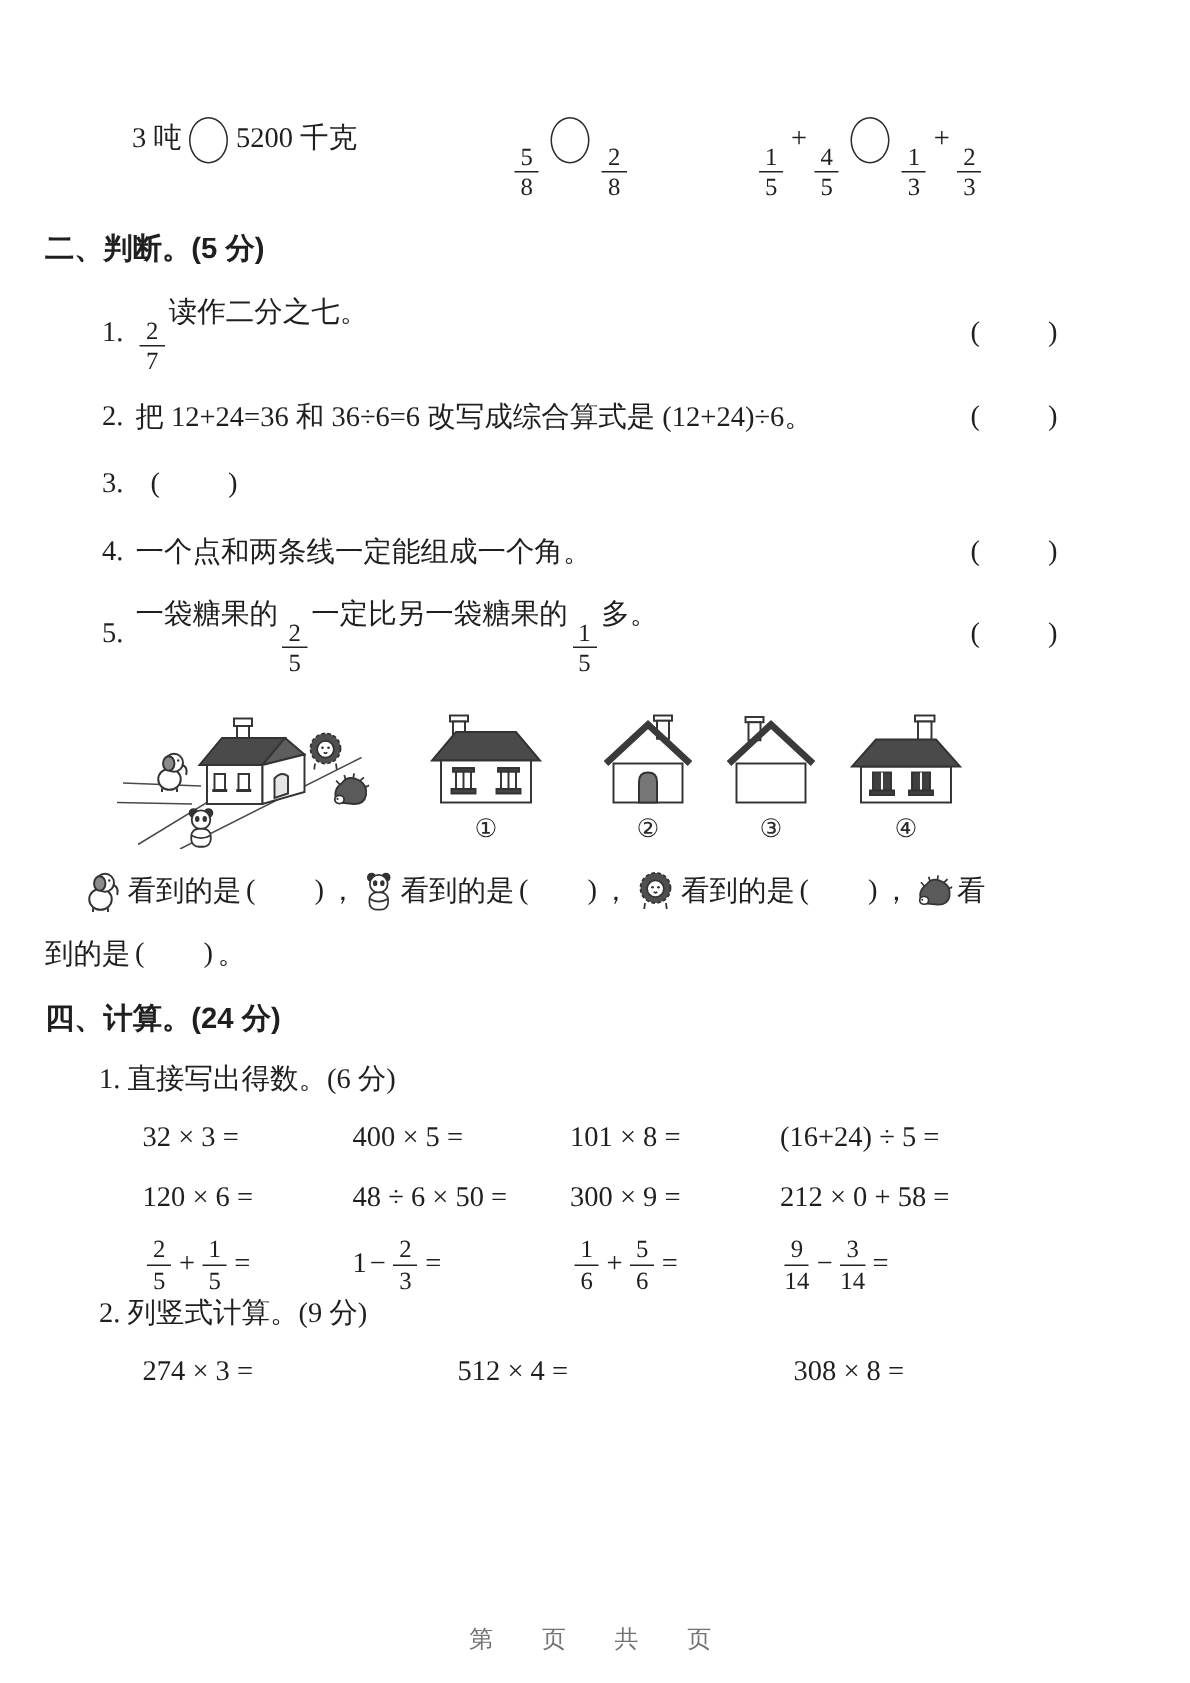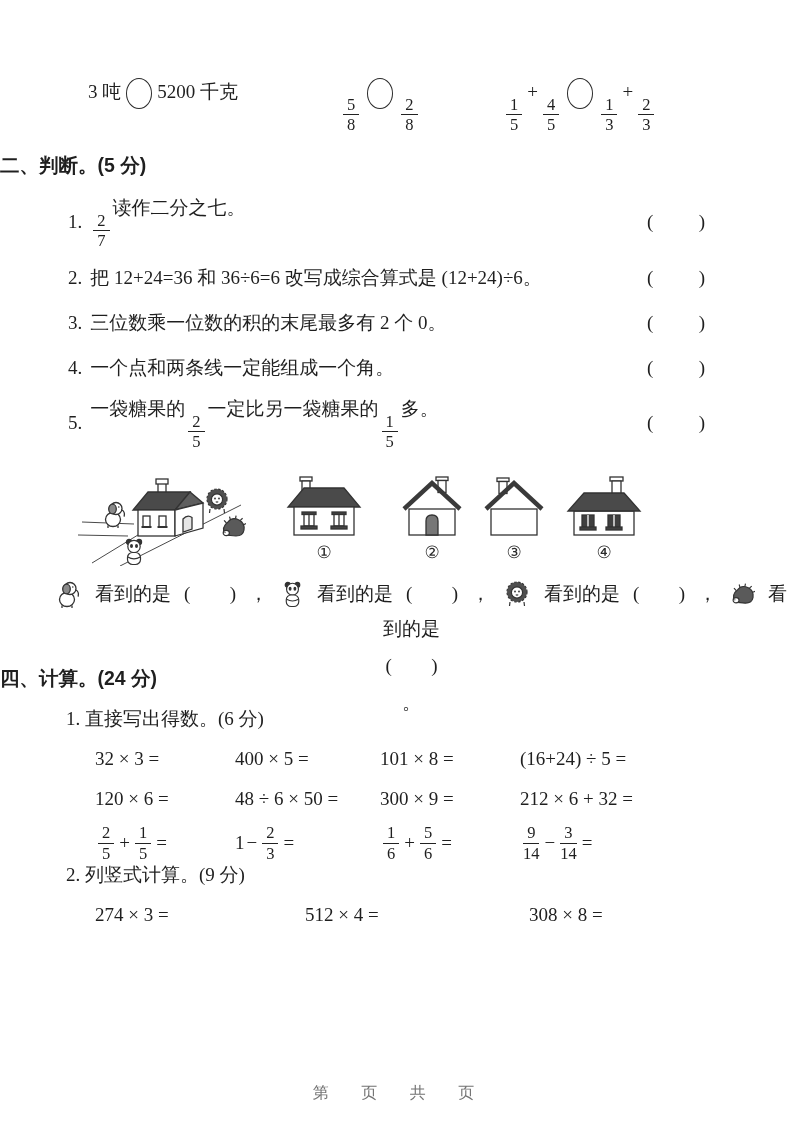--- a/index.html
+++ b/index.html
@@ -10,20 +10,21 @@
     background:#fff;
     font-family:"Liberation Serif","DejaVu Serif",serif;
     color:#1f1f1f;
     font-size:19px;
     overflow:hidden;
   }
   .heading{
     font-family:"Liberation Sans","DejaVu Sans",sans-serif;
     font-weight:700;
     font-size:19.5px;
+    padding-left:30px;
   }
   .sub{
     padding-left:66px;
     font-size:19px;
   }
   
   .frac{
     display:inline-flex;flex-direction:column;align-items:center;
     vertical-align:-12px;line-height:1.05;font-size:16.5px;margin:0 3px;
   }
@@ -61,23 +62,23 @@
   .scene-row{display:flex;align-items:flex-start;padding-left:78px;margin-top:12px;}
   .scene{flex:none;}
   .house{display:flex;flex-direction:column;align-items:center;margin-top:13px;}
   .house.h1{margin-left:20px;}
   .house.h2{margin-left:36px;}
   .house.h3{margin-left:18px;}
   .house.h4{margin-left:18px;}
   .hlabel{font-size:17px;margin-top:5px;color:#2a2a2a;}
   .fill-line{
     display:flex;align-items:center;flex-wrap:nowrap;
-    padding-left:56px;margin-top:8px;height:40px;gap:13px;
-  }
-  .fill-line.line2{padding-left:30px;margin-top:2px;flex-direction:column;}
+    padding-left:56px;margin-top:8px;height:40px;gap:3px;
+  }
+  .fill-line.line2{padding-left:30px;margin-top:2px;}
   .ani{flex:none;}
   .blank{display:inline-flex;width:52px;justify-content:space-between;}
   
   .s4-head{margin-top:9px;}
   .calc-grid{
     display:grid;grid-template-columns:140px 145px 140px auto;
     padding-left:95px;row-gap:18px;margin-top:16px;
   }
   .frac-grid{margin-top:14px;row-gap:0;}
   .fcell{display:flex;align-items:center;}
@@ -186,21 +187,20 @@
     <div class="j-item">
       <span class="j-no">2.</span>
       <span class="j-text">把 12+24=36 和 36÷6=6 改写成综合算式是 (12+24)÷6。</span>
       <span class="paren">
           <span>(</span>
           <span>)</span>
         </span>
     </div>
     <div class="j-item">
       <span class="j-no">3.</span>
-      <span class="j-text">三位数乘一位数的积的末尾最多有 2 个 0。</span>
       <span class="paren">
           <span>(</span>
           <span>)</span>
         </span>
     </div>
     <div class="j-item">
       <span class="j-no">4.</span>
       <span class="j-text">一个点和两条线一定能组成一个角。</span>
       <span class="paren">
           <span>(</span>
@@ -362,21 +362,21 @@
   <div class="sub" style="margin-top:14px;">1. 直接写出得数。(6 分)</div>
 
   <div class="calc-grid">
     <span>32 × 3 =</span>
     <span>400 × 5 =</span>
     <span>101 × 8 =</span>
     <span>(16+24) ÷ 5 =</span>
     <span>120 × 6 =</span>
     <span>48 ÷ 6 × 50 =</span>
     <span>300 × 9 =</span>
-    <span>212 × 6 + 32 =</span>
+    <span>212 × 0 + 58 =</span>
   </div>
 
   <div class="calc-grid frac-grid">
     <span class="fcell">
       <span class="frac">
           <span class="fn">2</span>
           <span class="fd">5</span>
         </span>
         <span class="op">+</span>
         <span class="frac">

